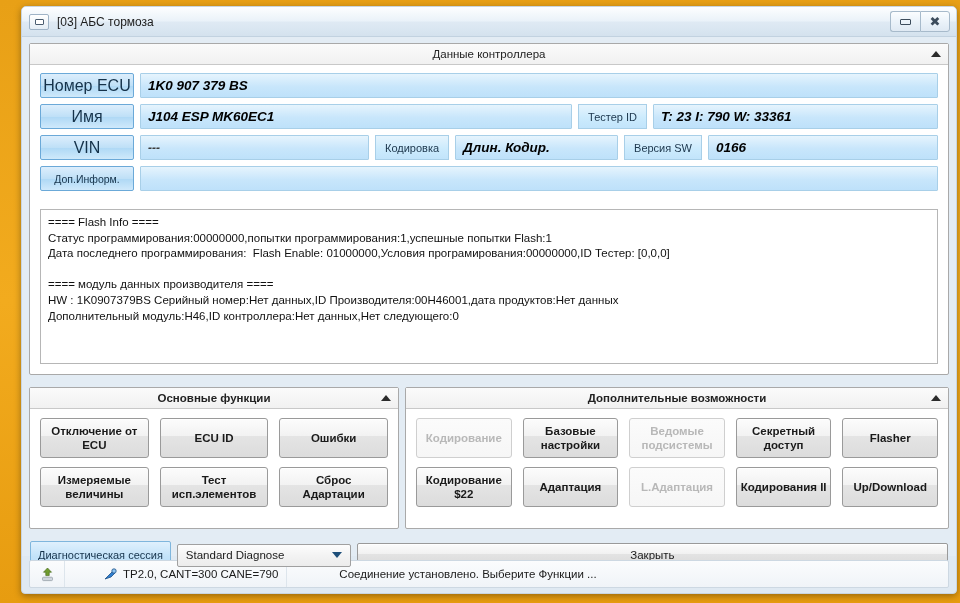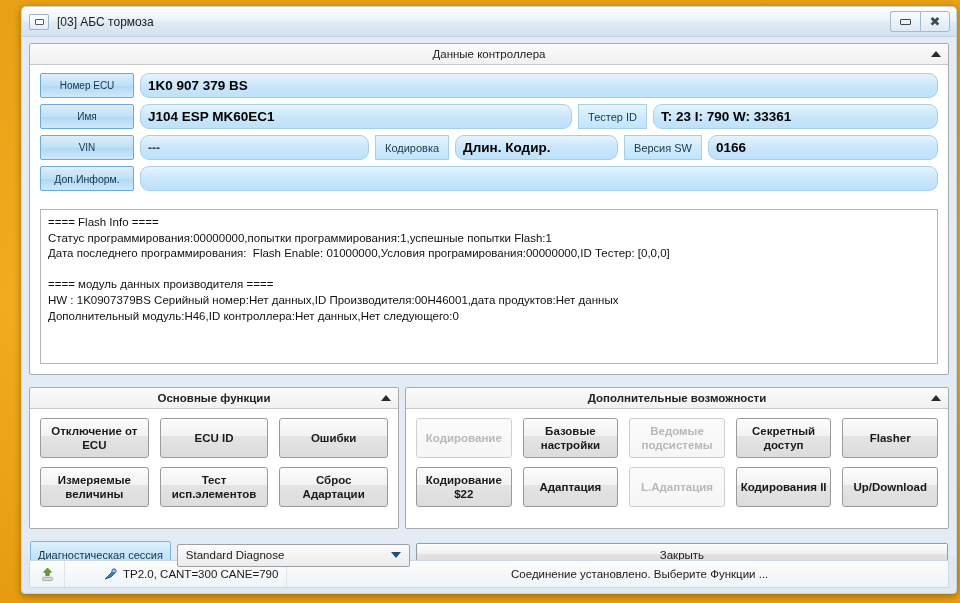--- a/index.html
+++ b/index.html
@@ -118,32 +118,32 @@
     gap: 6px;
     min-height: 0;
   }
   .row { display: flex; align-items: center; gap: 6px; height: 25px; flex: 0 0 25px; }
   .lbl {
     width: 94px; flex: 0 0 94px; height: 25px;
     background: linear-gradient(180deg,#ddeefc 0%, #bfe0f7 50%, #aed8f5 51%, #cfe9fb 100%);
     border: 1px solid #6ba9d8;
     border-radius: 2px;
     display: flex; align-items: center; justify-content: center;
-    font-size: 10px; color: #15324a; white-space: nowrap;
+    font-size: 16px; color: #15324a; white-space: nowrap;
   }
   .lbl.small { font-size: 10.5px; }
   .field {
     flex: 1 1 auto; height: 25px;
     background: linear-gradient(180deg,#e6f4fd 0%, #c8e6fb 55%, #bee1fa 100%);
     border: 1px solid #a8cfe8;
-    border-radius: 9px;
+    border-radius: 1px;
     display: flex; align-items: center;
     padding: 6px 7px;
     font-size: 13.5px; font-weight: bold; color: #000;
-    white-space: nowrap; overflow: hidden;
+    white-space: nowrap; overflow: hidden; font-style: italic;
   }
   .field.dim { color: #3a3a3a; font-weight: bold; font-size: 12px; }
   .sublbl {
     flex: 0 0 auto; height: 25px; padding: 0 9px;
     background: linear-gradient(180deg,#e6f4fd 0%, #ccebfd 55%, #c2e4fb 100%);
     border: 1px solid #a8cfe8;
     display: flex; align-items: center; justify-content: center;
     font-size: 11px; color: #203a50; white-space: nowrap;
   }
 
@@ -210,21 +210,21 @@
   }
   #session-label {
     height: 28px; padding: 0 7px;
     background: linear-gradient(180deg,#dff0fd 0%,#c3e3f9 55%,#b9ddf7 100%);
     border: 1px solid #7fb6dd;
     border-radius: 2px;
     display: flex; align-items: center;
     font-size: 11px; color: #15324a; white-space: nowrap;
   }
   #session-select {
-    width: 233px; height: 23px;
+    width: 174px; height: 23px;
     background: linear-gradient(180deg,#fdfdfd 0%,#f3f3f3 50%,#ececec 100%);
     border: 1px solid #a0a0a0;
     border-radius: 2px;
     display: flex; align-items: center;
     padding: 0 8px;
     font-size: 11.5px; color: #1a1a1a;
     position: relative;
   }
   #session-select .caret {
     position: absolute; right: 8px; top: 50%;
@@ -253,21 +253,21 @@
     border-radius: 2px;
     display: flex; align-items: center;
     font-size: 11.5px; color: #1a1a1a; gap: 28px;
   }
   .sb-cell {
     height: 100%;
     display: flex; align-items: center;
     padding: 0 8px;
     border-right: 1px solid #dde5ec;
   }
-  .sb-cell.grow { flex: 1 1 auto; border-right: none; justify-content: center; }
+  .sb-cell.grow { flex: 1 1 auto; border-right: none; }
   .sb-icon { width: 18px; display: flex; align-items: center; justify-content: center; }
   #sb-status { padding-left: 16px; }
 
   #sb-text-1 { margin-left: 4px; }
 </style>
 </head>
 <body>
 
 <div id="window">
 

